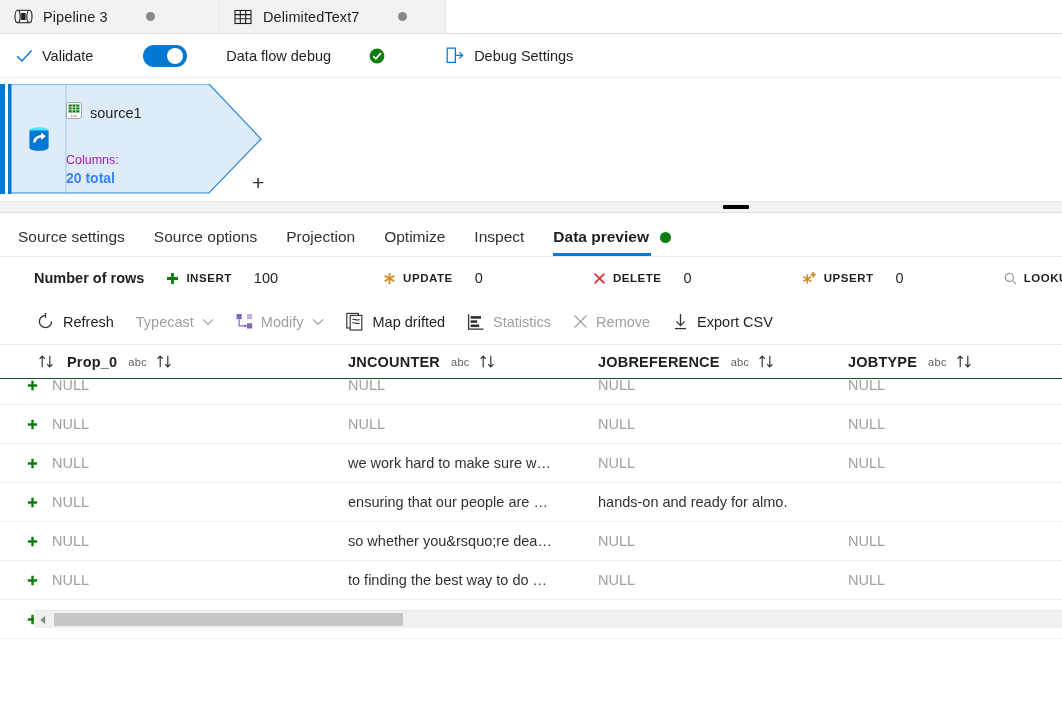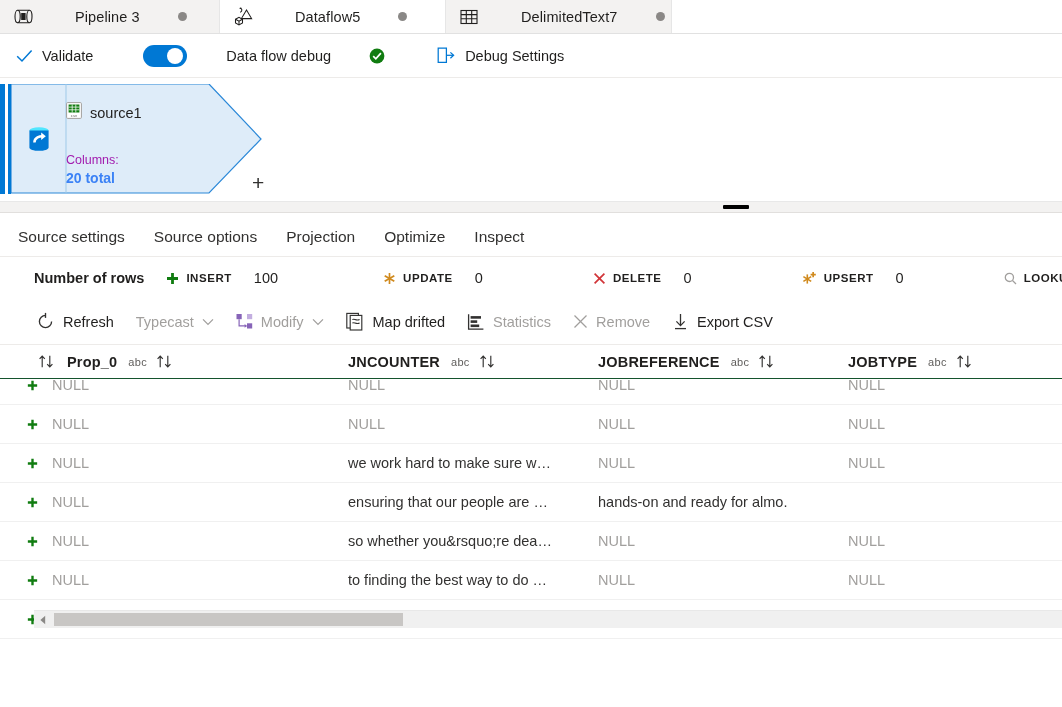--- a/index.html
+++ b/index.html
@@ -34,21 +34,20 @@
     width: 22px; height: 22px;
     display: flex; align-items: center; justify-content: center;
     flex: 0 0 auto;
     margin-right: 9px;
   }
   .tab .tab-label {
     font-size: 14.5px;
     color: #201f1e;
     white-space: nowrap;
     letter-spacing: .1px;
-    margin-left: 32px;
   }
   .tab .tab-dot {
     width: 9px; height: 9px;
     border-radius: 50%;
     background: #8a8886;
     margin-left: 38px;
     flex: 0 0 auto;
   }
   .tab-w1 { width: 220px; }
   .tab-w2 { width: 226px; }
@@ -87,21 +86,21 @@
     flex: 0 0 auto;
   }
   .toggle .knob {
     position: absolute;
     width: 16px; height: 16px;
     border-radius: 50%;
     background: #ffffff;
     top: 3px; right: 4px;
   }
   .status-ok { margin-left: 10px; display: flex; }
-  .dbg-settings { margin-left: 24px; }
+  .dbg-settings { margin-left: 33px; }
   .dbg-settings .ic { margin-right: 10px; display: flex; }
 
   
   .canvas {
     height: 124px;
     background: #ffffff;
     position: relative;
     border-bottom: 1px solid #e8e8e8;
     overflow: hidden;
   }
@@ -346,33 +345,20 @@
         <ellipse cx="3.6" cy="7.5" rx="2.6" ry="6.2" fill="none" stroke="#201f1e" stroke-width="1.1"></ellipse>
         <ellipse cx="15.4" cy="7.5" rx="2.6" ry="6.2" fill="none" stroke="#201f1e" stroke-width="1.1"></ellipse>
         <path d="M3.6 1.3 L15.4 1.3 M3.6 13.7 L15.4 13.7" stroke="#201f1e" stroke-width="1.1"></path>
         <rect x="7.2" y="4" width="4.4" height="7" fill="#201f1e"></rect>
       </svg>
     </span>
     <span class="tab-label">Pipeline 3</span>
     <span class="tab-dot"></span>
   </div>
 
-  <div class="tab tab-w2 active">
-    <span class="tab-icon">
-      <svg width="21" height="19" viewBox="0 0 21 19">
-        <path d="M2.5 12.2 L6 10.3 L9.5 12.2 L9.5 16 L6 17.9 L2.5 16 Z" fill="none" stroke="#201f1e" stroke-width="1.05"></path>
-        <path d="M2.5 12.2 L6 14.1 L9.5 12.2 M6 14.1 L6 17.9" fill="none" stroke="#201f1e" stroke-width="1.05"></path>
-        <path d="M13.5 3 L18.6 11.6 L8.4 11.6 Z" fill="none" stroke="#201f1e" stroke-width="1.05"></path>
-        <path d="M6.8 1.2 C9.4 1.4 9.6 4 7.2 5.4" fill="none" stroke="#201f1e" stroke-width="1.05"></path>
-        <path d="M8.2 0.3 L6.3 1.3 L8.1 2.3 Z" fill="#201f1e"></path>
-      </svg>
-    </span>
-    <span class="tab-label">Dataflow5</span>
-    <span class="tab-dot"></span>
-  </div>
 
   <div class="tab tab-w3">
     <span class="tab-icon">
       <svg width="18" height="16" viewBox="0 0 18 16">
         <rect x="1" y="1.5" width="16" height="13" fill="none" stroke="#201f1e" stroke-width="1.1"></rect>
         <path d="M1 5.6 H17 M1 9.8 H17 M6.3 1.5 V14.5 M11.7 1.5 V14.5" stroke="#201f1e" stroke-width="1.1"></path>
       </svg>
     </span>
     <span class="tab-label">DelimitedText7</span>
     <span class="tab-dot"></span>
@@ -467,20 +453,24 @@
   </div>
   <div class="pivot-item">
     <span>Projection</span>
   </div>
   <div class="pivot-item">
     <span>Optimize</span>
   </div>
   <div class="pivot-item">
     <span>Inspect</span>
   </div>
+  <div class="pivot-item active">
+    <span>Data preview</span>
+    <span class="pivot-dot"></span>
+  </div>
 </div>
 
 <div class="statsbar">
   <span class="stats-title">Number of rows</span>
 
   <span class="stat">
     <span class="sic">
       <svg width="13" height="13" viewBox="0 0 13 13">
         <path d="M5.1 1 H7.9 V5.1 H12 V7.9 H7.9 V12 H5.1 V7.9 H1 V5.1 H5.1 Z" fill="#107c10"></path>
       </svg>

